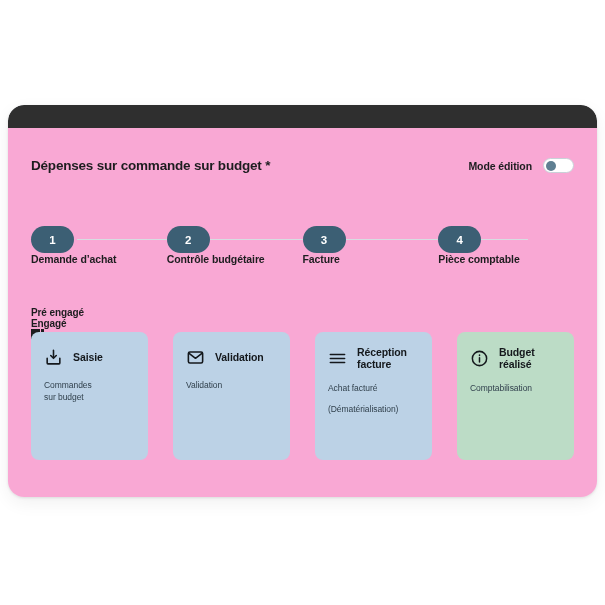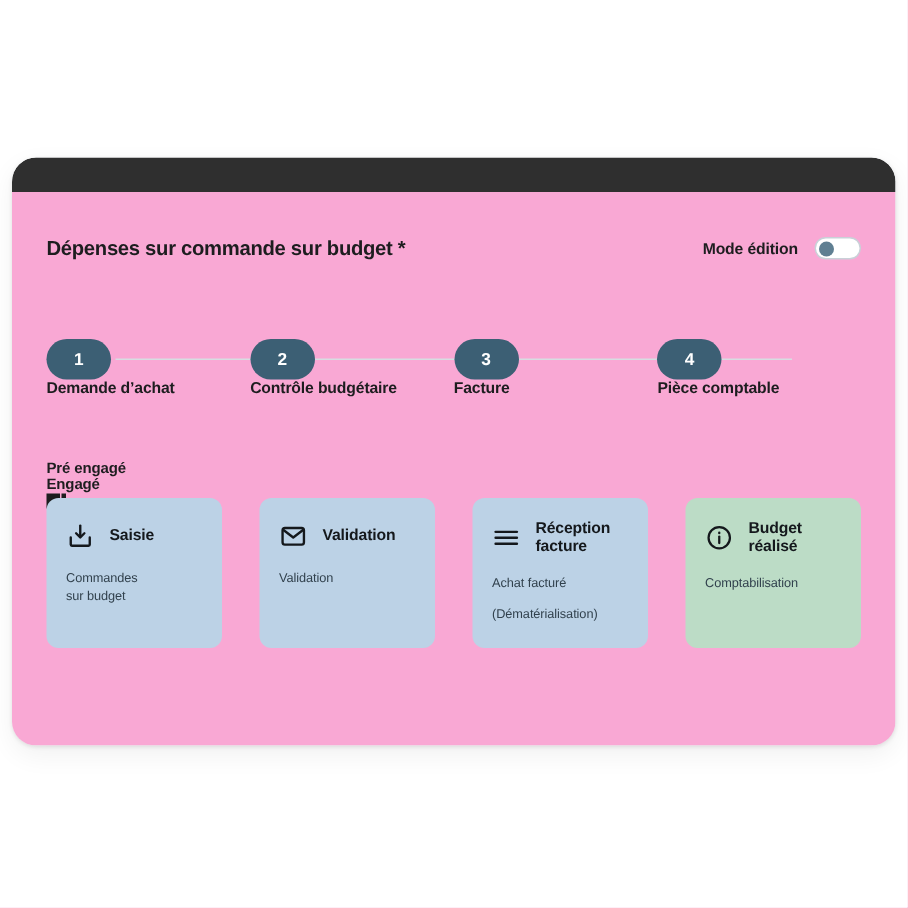--- a/index.html
+++ b/index.html
@@ -208,21 +208,21 @@
     position: absolute;
     left: 23px;
     right: 23px;
     top: 204px;
     display: flex;
     gap: 25px;
   }
 
   .card {
     flex: 1 1 0;
-    height: 100px;
+    height: 128px;
     border-radius: 8px;
     background: #bcd2e6;
     padding: 14px 13px 28px 13px;
     box-sizing: border-box;
     cursor: pointer;
   }
   .card.green { background: #bcdcc6; }
 
   .card-head {
     display: flex;

